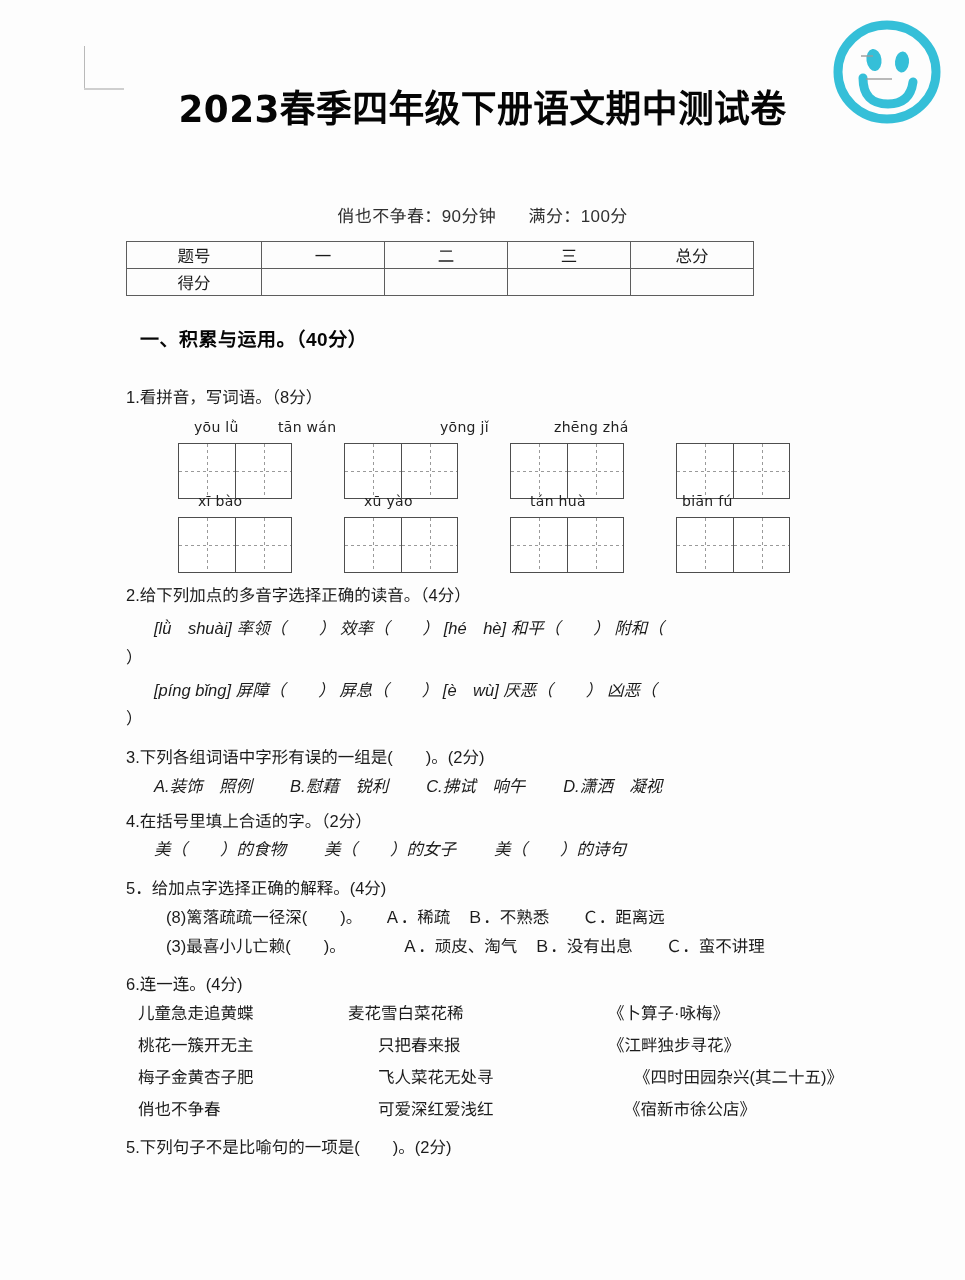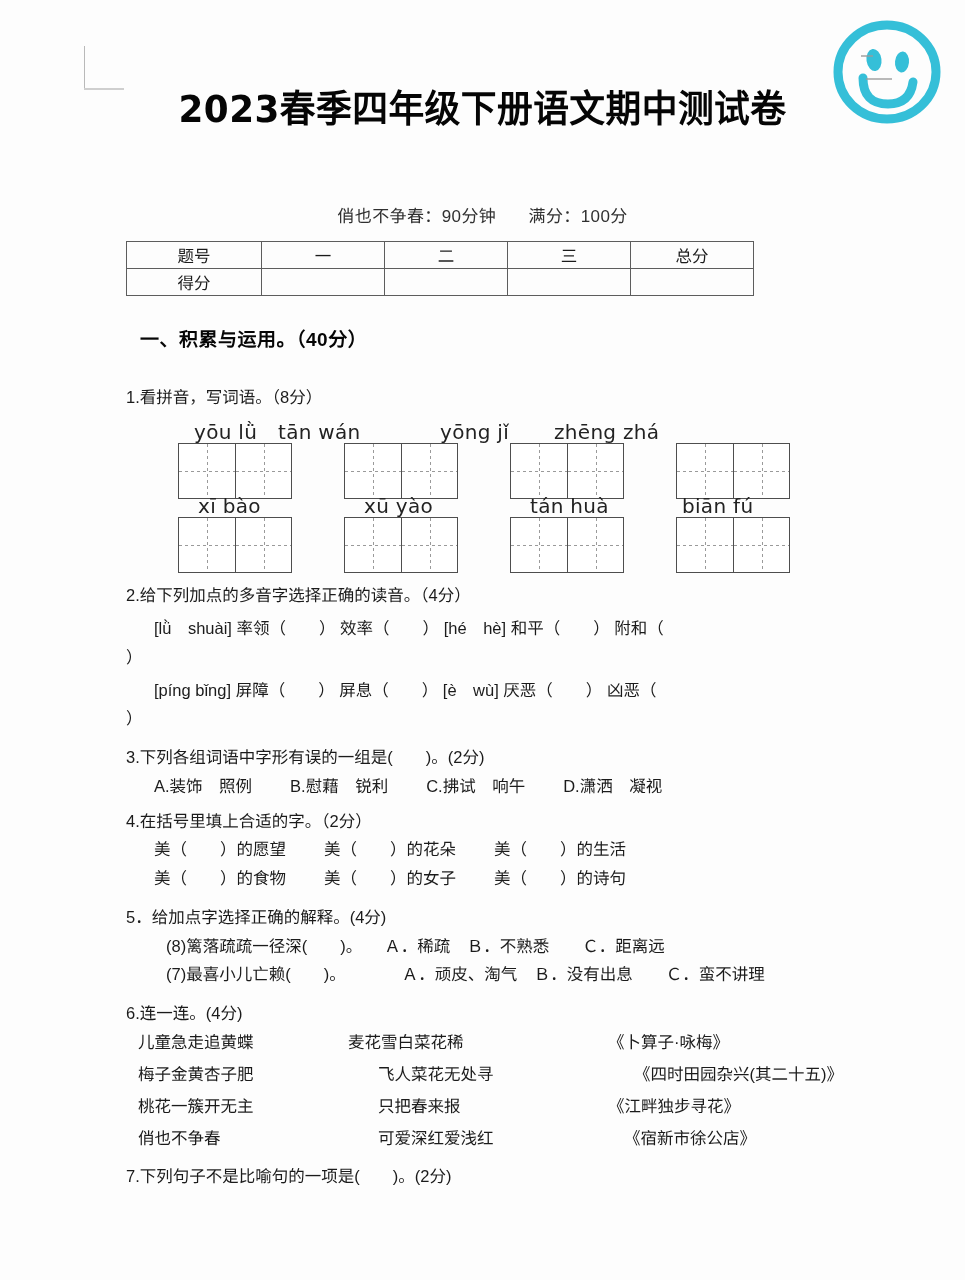--- a/index.html
+++ b/index.html
@@ -122,35 +122,35 @@
     margin: 0 0 30px 0;
     letter-spacing: 0.5px;
     padding-left: 14px;
   }
 
   .q-line {
     margin: 0 0 4px 0;
     white-space: nowrap;
   }
   .q-stem { margin-top: 14px; }
-  .q-sub { padding-left: 28px; }
+  .q-sub { padding-left: 28px; font-style: italic; }
   .q-sub2 { padding-left: 40px; }
 
   
   .pinyin-block {
     position: relative;
     height: 152px;
     margin-top: 8px;
   }
   .pinyin-row {
     position: absolute;
     left: 0;
     width: 100%;
     height: 22px;
-    font-size: 20px;
+    font-size: 14px;
     color: #222;
     font-family: "DejaVu Sans", "Liberation Sans", sans-serif;
   }
   .pinyin-row.r1 { top: 0px; }
   .pinyin-row.r2 { top: 74px; }
   .pinyin-item {
     position: absolute;
     white-space: nowrap;
     letter-spacing: 0.3px;
   }
@@ -326,54 +326,51 @@
     <div class="q-line q-sub" style="margin-top:8px;">[píng bǐng] 屏障（　　） 屏息（　　） [è　wù] 厌恶（　　） 凶恶（</div>
     <div class="q-line">）</div>
 
     <div class="q-line q-stem">3.下列各组词语中字形有误的一组是(　　)。(2分)</div>
     <div class="q-line q-sub">
       <span>A.装饰　照例</span><span class="sp-l"></span><span>B.慰藉　锐利</span><span class="sp-l"></span><span>C.拂试　响午</span><span class="sp-l"></span><span>D.潇洒　凝视</span>
     </div>
 
     <div class="q-line q-stem" style="margin-top:10px;">4.在括号里填上合适的字。（2分）</div>
     <div class="q-line q-sub">
-      <span>美（　　）的愿望</span><span class="sp-l"></span><span>美（　　）的花朵</span><span class="sp-l"></span><span>美（　　）的生活</span>
-    </div>
-    <div class="q-line q-sub">
       <span>美（　　）的食物</span><span class="sp-l"></span><span>美（　　）的女子</span><span class="sp-l"></span><span>美（　　）的诗句</span>
     </div>
 
     <div class="q-line q-stem">5．给加点字选择正确的解释。(4分)</div>
     <div class="q-line q-sub2">
       <span>(8)篱落疏疏一径深(　　)。</span><span class="sp-m"></span><span>Ａ．稀疏　Ｂ．不熟悉　　Ｃ．距离远</span>
     </div>
     <div class="q-line q-sub2">
-      <span>(7)最喜小儿亡赖(　　)。</span><span class="sp-xl"></span><span>Ａ．顽皮、淘气　Ｂ．没有出息　　Ｃ．蛮不讲理</span>
+      <span>(3)最喜小儿亡赖(　　)。</span><span class="sp-xl"></span><span>Ａ．顽皮、淘气　Ｂ．没有出息　　Ｃ．蛮不讲理</span>
     </div>
 
     <div class="q-line q-stem">6.连一连。(4分)</div>
     <div>
       <div class="match-row">
         <span class="match-col mc-1">儿童急走追黄蝶</span>
         <span class="match-col mc-2">麦花雪白菜花稀</span>
         <span class="match-col mc-3">《卜算子·咏梅》</span>
       </div>
       <div class="match-row">
+        <span class="match-col mc-1">桃花一簇开无主</span>
+        <span class="match-col" style="left:252px;">只把春来报</span>
+        <span class="match-col mc-3">《江畔独步寻花》</span>
+      </div>
+      <div class="match-row">
         <span class="match-col mc-1">梅子金黄杏子肥</span>
         <span class="match-col" style="left:252px;">飞人菜花无处寻</span>
         <span class="match-col" style="left:508px;">《四时田园杂兴(其二十五)》</span>
-      </div>
-      <div class="match-row">
-        <span class="match-col mc-1">桃花一簇开无主</span>
-        <span class="match-col" style="left:252px;">只把春来报</span>
-        <span class="match-col mc-3">《江畔独步寻花》</span>
       </div>
       <div class="match-row">
         <span class="match-col mc-1">俏也不争春</span>
         <span class="match-col" style="left:252px;">可爱深红爱浅红</span>
         <span class="match-col" style="left:498px;">《宿新市徐公店》</span>
       </div>
     </div>
 
-    <div class="q-line" style="margin-top:6px;">7.下列句子不是比喻句的一项是(　　)。(2分)</div>
+    <div class="q-line" style="margin-top:6px;">5.下列句子不是比喻句的一项是(　　)。(2分)</div>
 
   </div>
 </div>
 
 </body></html>

